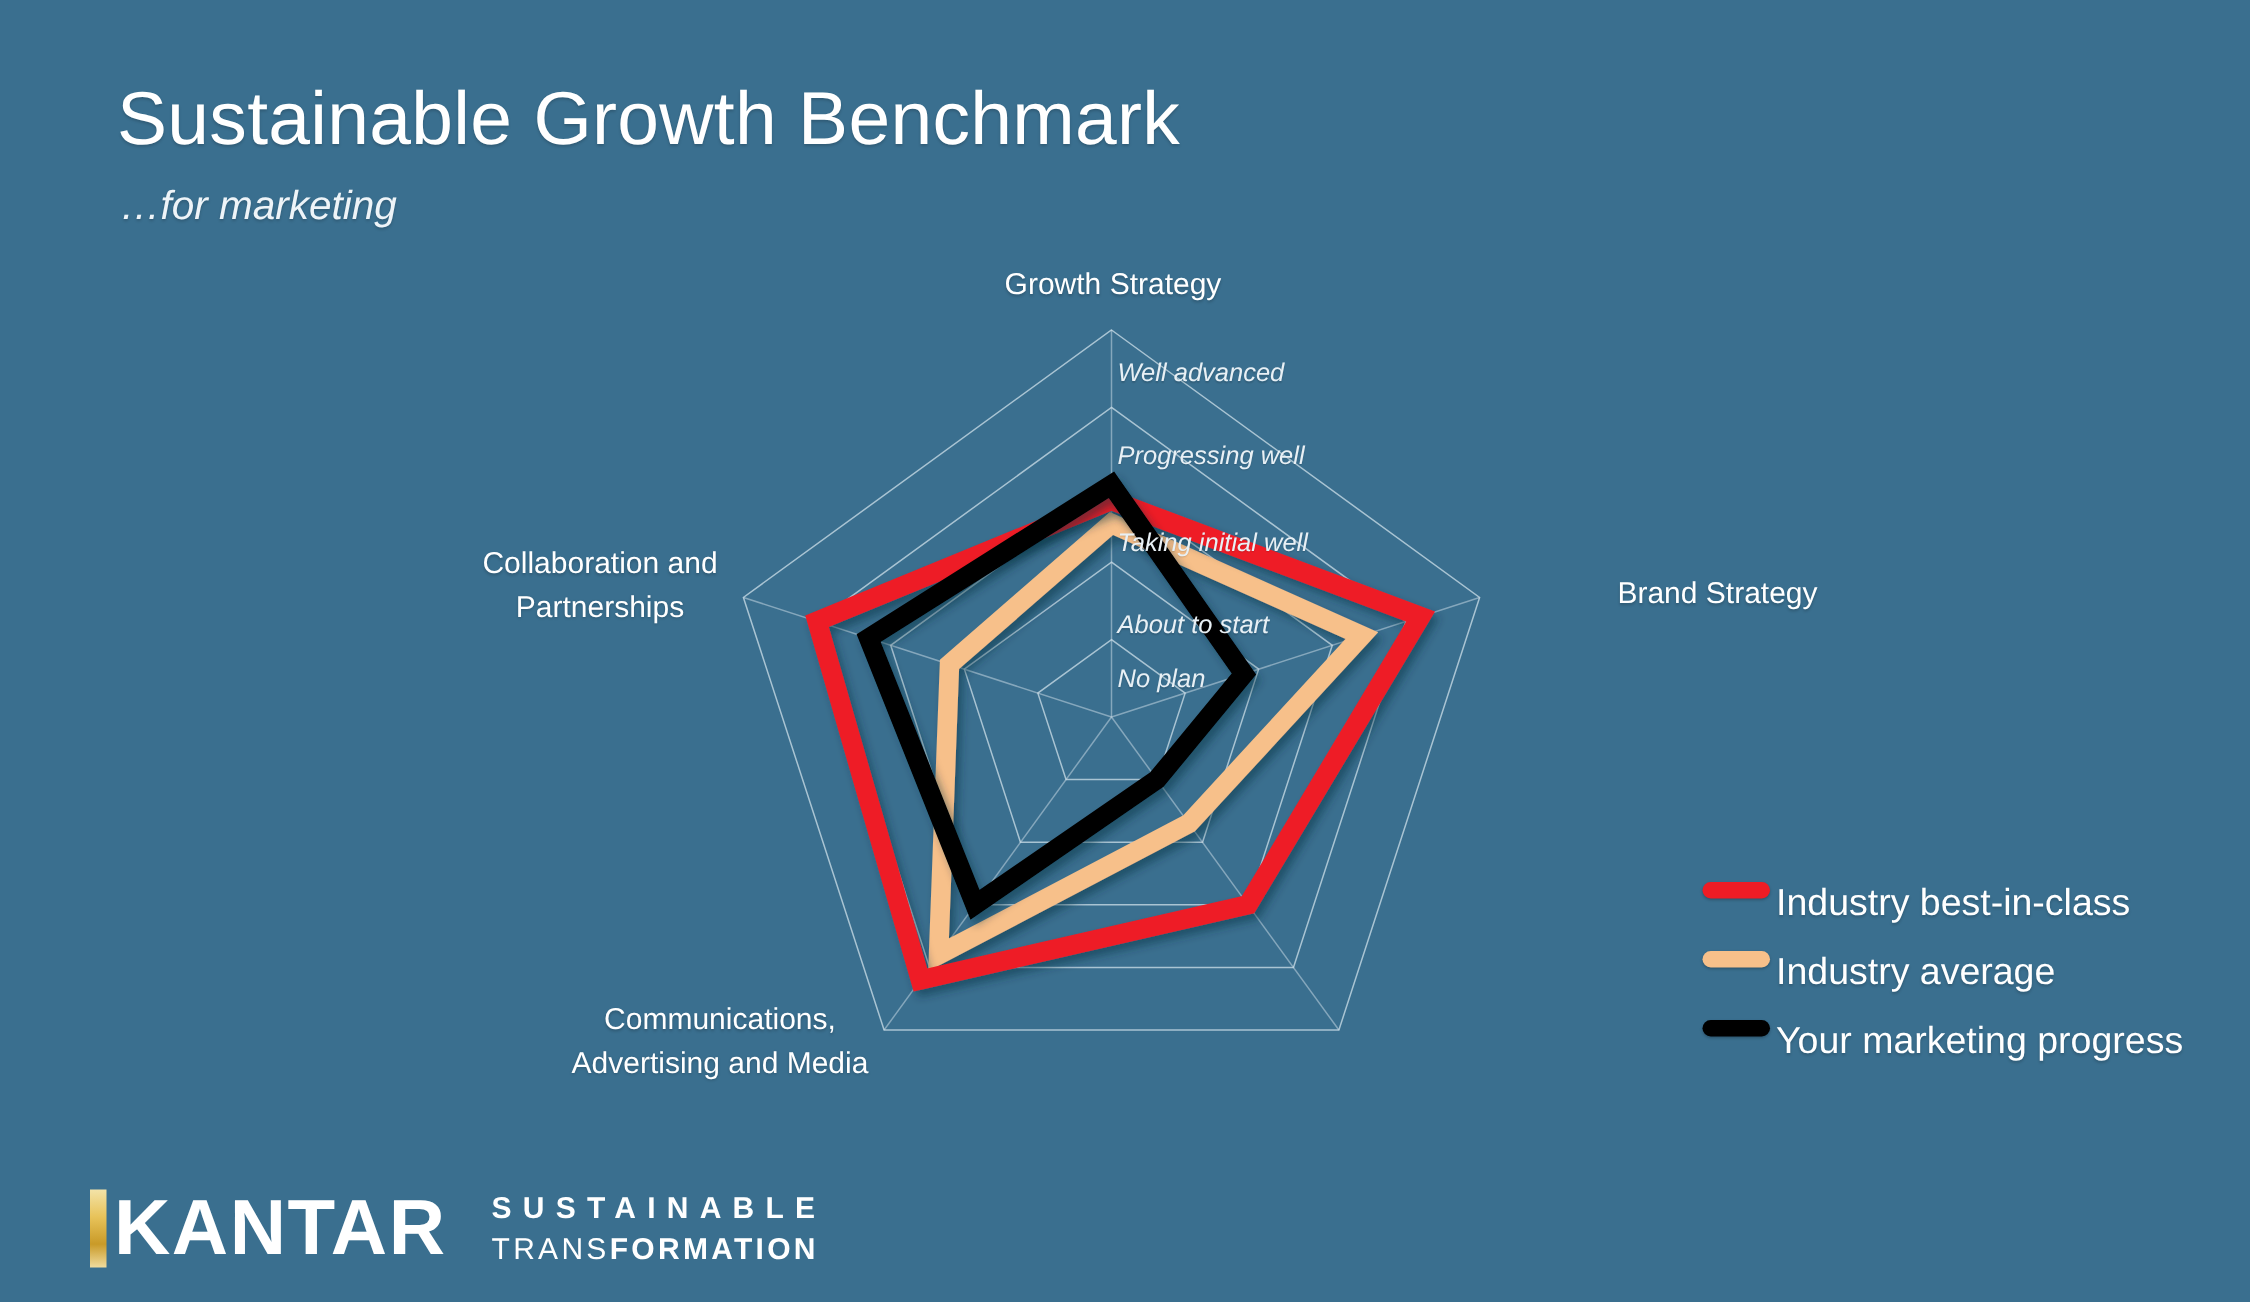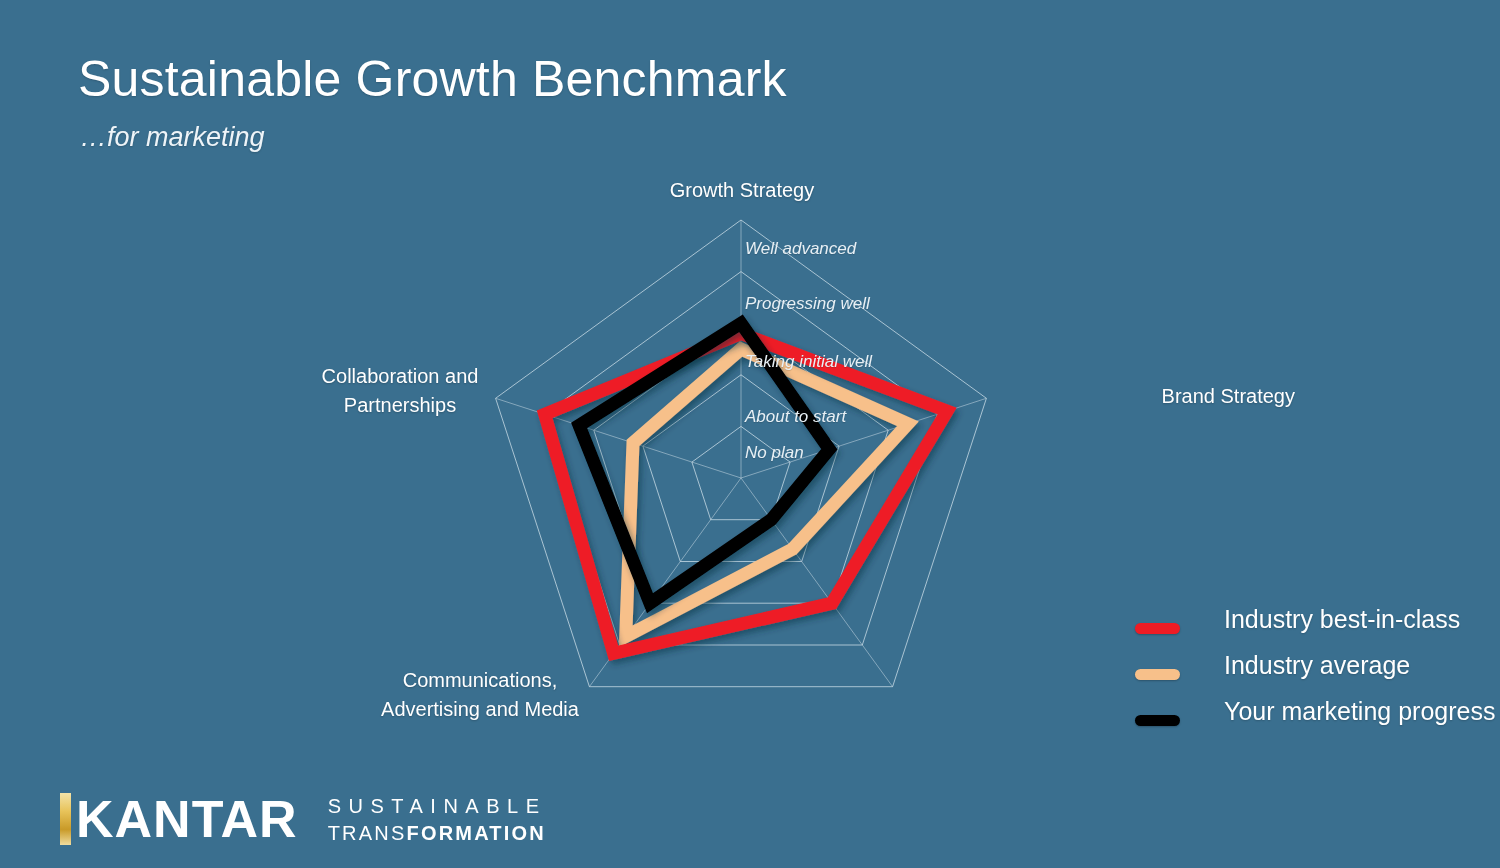--- a/index.html
+++ b/index.html
@@ -33,36 +33,36 @@
     text-shadow:0 1px 2px rgba(0,0,0,.22);
   }
   .tick-label{
     position:absolute;color:#e8f0f5;font-size:17px;font-style:italic;
     white-space:nowrap;
     text-shadow:0 1px 1px rgba(0,0,0,.15);
   }
 
   
   #legend{position:absolute;left:1135px;top:588px;}
-  .legend-row{display:flex;align-items:flex-end;height:46px;gap:40px;}
+  .legend-row{display:flex;align-items:flex-start;height:46px;}
   .legend-swatch{
     width:45px;height:11px;border-radius:6px;margin-right:4px;flex:0 0 auto;
     box-shadow:0 1px 2px rgba(0,0,0,.25);
   }
   .legend-text{color:#ffffff;font-size:25px;white-space:nowrap;
     text-shadow:0 1px 2px rgba(0,0,0,.2);}
 
   
   #logo{position:absolute;left:60px;top:793px;display:flex;align-items:center;}
   .kantar-bar{width:11px;height:52px;
     background:linear-gradient(180deg,#f3e3a8 0%,#e8c35a 35%,#c99a28 70%,#f0dc9e 100%);
     margin-right:5px;}
   .kantar-word{color:#ffffff;font-size:52px;font-weight:700;letter-spacing:1px;line-height:52px;}
   .st-block{margin-left:30px;line-height:1.0;}
-  .st-line1{color:#ffffff;font-size:20px;letter-spacing:7.5px;font-weight:400;}
+  .st-line1{color:#ffffff;font-size:20px;letter-spacing:7.5px;font-weight:700;}
   .st-line2{color:#ffffff;font-size:20px;letter-spacing:2.2px;font-weight:400;margin-top:7px;}
   .st-line2 b{font-weight:700;letter-spacing:2.2px;}
 </style>
 </head>
 <body>
 
 <div id="slide">
 
   <div class="title">Sustainable Growth Benchmark</div>
   <div class="subtitle">…for marketing</div>
@@ -89,21 +89,21 @@
       <polygon points="741.0,333.5 947.1,411.0 832.0,603.2 613.6,653.3 544.7,414.2" fill="none" stroke="#ee1c25" stroke-width="13" stroke-linejoin="miter" filter="url(#sh)"></polygon>
       <polygon points="741.0,323.2 829.3,449.3 771.3,519.7 650.0,603.2 579.1,425.4" fill="none" stroke="#000000" stroke-width="13" stroke-linejoin="miter" filter="url(#sh)"></polygon>
     </svg>
   <div id="chart">
       <div class="tick-label" style="left: 745px; top: 443px;">No plan</div>
       <div class="tick-label" style="left: 745px; top: 407px;">About to start</div>
       <div class="tick-label" style="left: 745px; top: 352px;">Taking initial well</div>
       <div class="tick-label" style="left: 745px; top: 294px;">Progressing well</div>
       <div class="tick-label" style="left: 745px; top: 239px;">Well advanced</div>
       <div class="axis-label" style="left: 612px; top: 176px; width: 260px; text-align: center;">Growth Strategy</div>
-      <div class="axis-label" style="left: 995px; top: 382px; width: 300px; text-align: right;">Brand Strategy</div>
+      <div class="axis-label" style="left: 995px; top: 382px; width: 300px; text-align: center;">Brand Strategy</div>
       <div class="axis-label" style="left: 330px; top: 666px; width: 300px; text-align: center;">Communications,
 Advertising and Media</div>
       <div class="axis-label" style="left: 250px; top: 362px; width: 300px; text-align: center;">Collaboration and
 Partnerships</div>
     </div>
 
   <div id="legend">
       <div class="legend-row">
         <span class="legend-swatch" style="background: rgb(238, 28, 37);"></span>
         <span class="legend-text">Industry best-in-class</span>

